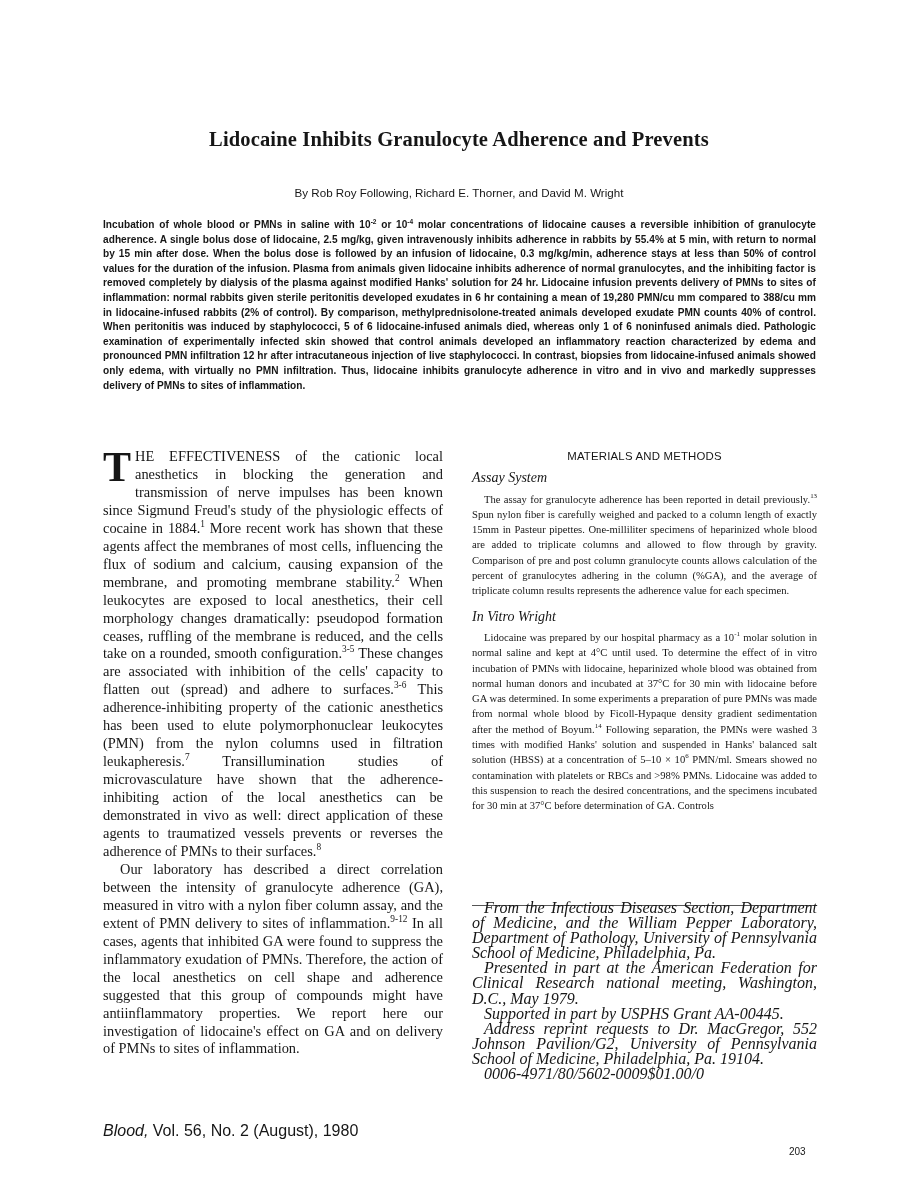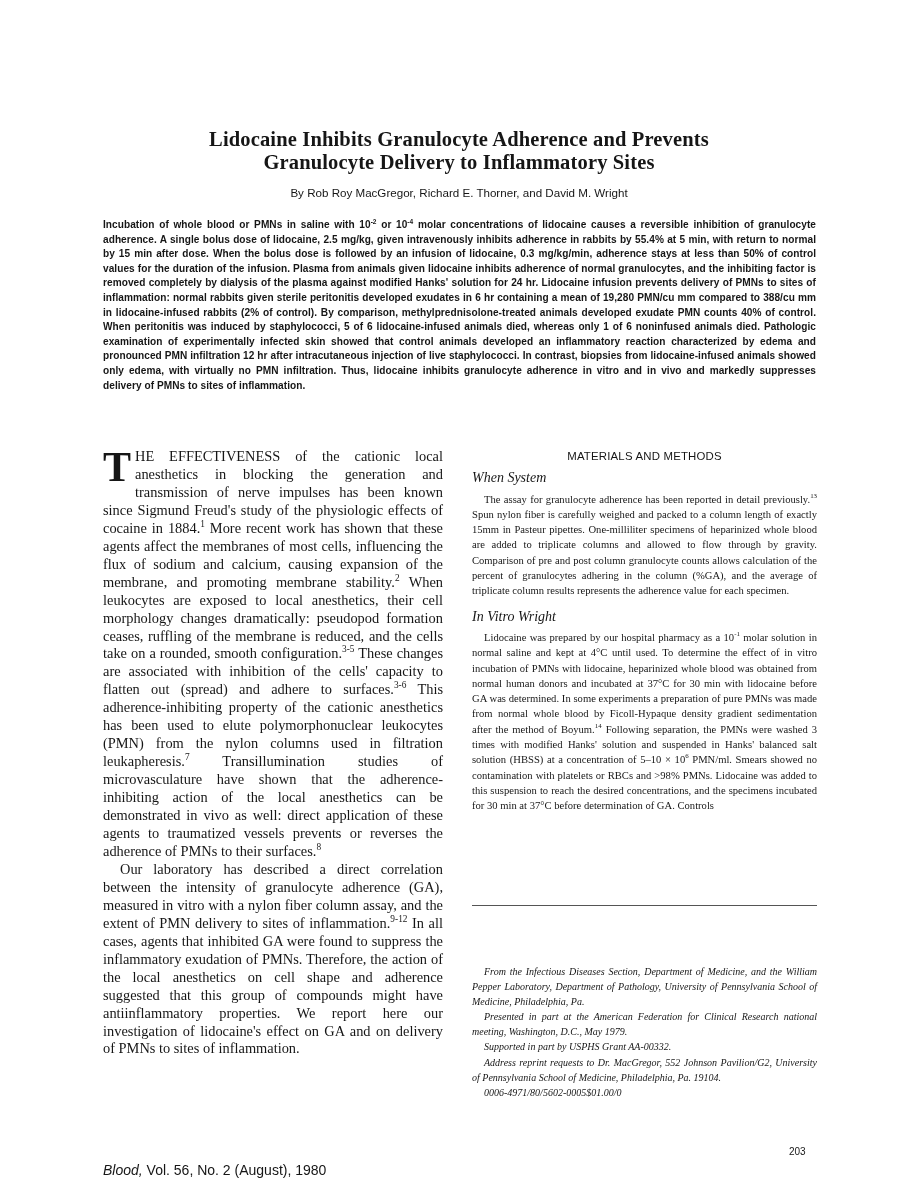--- a/index.html
+++ b/index.html
@@ -16,57 +16,56 @@
   .col-left p { margin:0; }
   .col-left p.indent { text-indent:17px; }
   .dropcap { float:left; font-size:42px; line-height:34px; font-weight:bold; margin:2px 4px 0 0; font-family:"Liberation Serif", serif; }
   .col-right { position:absolute; left:472px; width:345px; top:449px;
     font-family:"Liberation Serif", serif; font-size:10.6px; line-height:15.3px; text-align:justify; }
   .col-right p { margin:0; text-indent:12px; }
   .sec-head { font-family:"Liberation Sans", sans-serif; font-size:11.4px; text-align:center; margin:0 0 6px 0; letter-spacing:0.2px; }
   .sub-head { font-family:"Liberation Serif", serif; font-style:italic; font-size:14px; margin:2px 0 6px 0; }
   .sub-head.second { margin-top:10px; }
   .rule { position:absolute; left:472px; width:345px; top:905px; border-top:1px solid #555; }
-  .footnotes { position:absolute; left:472px; width:345px; top:964px;
-    font-family:"Liberation Serif", serif; font-style:italic; font-size:10px; line-height:15.1px; text-align:justify; }
+  .footnotes { position:absolute; left:472px; width:345px; top:900px;
+    font-family:"Liberation Serif", serif; font-style:italic; font-size:16px; line-height:15.1px; text-align:justify; }
   .footnotes p { margin:0; text-indent:12px; }
-  .footer-left { position:absolute; left:103px; top:1122px; font-family:"Liberation Sans", sans-serif; font-size:14px;margin-top:40px; }
+  .footer-left { position:absolute; left:103px; top:1122px; font-family:"Liberation Sans", sans-serif; font-size:16px; }
   .footer-right { position:absolute; left:789px; top:1122px; font-family:"Liberation Sans", sans-serif; font-size:10px;margin-top:24px; }
   sup { font-size:65%; line-height:0; vertical-align:super; }
   i { font-style:italic; }
 </style>
 </head>
 <body>
 
 <div class="title">
   <div>Lidocaine Inhibits Granulocyte Adherence and Prevents</div>
-  <div>Granulocyte Delivery to Inflammatory Sites</div>
 </div>
 
-<div class="byline">By Rob Roy MacGregor, Richard E. Thorner, and David M. Wright</div>
+<div class="byline">By Rob Roy Following, Richard E. Thorner, and David M. Wright</div>
 
 <p class="abstract"><span>Incubation of whole blood or PMNs in saline with 10</span><sup>-2</sup><span> or 10</span><sup>-4</sup><span> molar concentrations of lidocaine causes a reversible inhibition of granulocyte adherence. A single bolus dose of lidocaine, 2.5 mg/kg, given intravenously inhibits adherence in rabbits by 55.4% at 5 min, with return to normal by 15 min after dose. When the bolus dose is followed by an infusion of lidocaine, 0.3 mg/kg/min, adherence stays at less than 50% of control values for the duration of the infusion. Plasma from animals given lidocaine inhibits adherence of normal granulocytes, and the inhibiting factor is removed completely by dialysis of the plasma against modified Hanks' solution for 24 hr. Lidocaine infusion prevents delivery of PMNs to sites of inflammation: normal rabbits given sterile peritonitis developed exudates in 6 hr containing a mean of 19,280 PMN/cu mm compared to 388/cu mm in lidocaine-infused rabbits (2% of control). By comparison, methylprednisolone-treated animals developed exudate PMN counts 40% of control. When peritonitis was induced by staphylococci, 5 of 6 lidocaine-infused animals died, whereas only 1 of 6 noninfused animals died. Pathologic examination of experimentally infected skin showed that control animals developed an inflammatory reaction characterized by edema and pronounced PMN infiltration 12 hr after intracutaneous injection of live staphylococci. In contrast, biopsies from lidocaine-infused animals showed only edema, with virtually no PMN infiltration. Thus, lidocaine inhibits granulocyte adherence in vitro and in vivo and markedly suppresses delivery of PMNs to sites of inflammation.</span></p>
 
 <div class="col-left">
   <p><span class="dropcap">T</span><span>HE EFFECTIVENESS</span><span> of the cationic local anesthetics in blocking the generation and transmission of nerve impulses has been known since Sigmund Freud's study of the physiologic effects of cocaine in 1884.</span><sup>1</sup><span> More recent work has shown that these agents affect the membranes of most cells, influencing the flux of sodium and calcium, causing expansion of the membrane, and promoting membrane stability.</span><sup>2</sup><span> When leukocytes are exposed to local anesthetics, their cell morphology changes dramatically: pseudopod formation ceases, ruffling of the membrane is reduced, and the cells take on a rounded, smooth configuration.</span><sup>3-5</sup><span> These changes are associated with inhibition of the cells' capacity to flatten out (spread) and adhere to surfaces.</span><sup>3-6</sup><span> This adherence-inhibiting property of the cationic anesthetics has been used to elute polymorphonuclear leukocytes (PMN) from the nylon columns used in filtration leukapheresis.</span><sup>7</sup><span> Transillumination studies of microvasculature have shown that the adherence-inhibiting action of the local anesthetics can be demonstrated in vivo as well: direct application of these agents to traumatized vessels prevents or reverses the adherence of PMNs to their surfaces.</span><sup>8</sup></p>
   <p class="indent"><span>Our laboratory has described a direct correlation between the intensity of granulocyte adherence (GA), measured in vitro with a nylon fiber column assay, and the extent of PMN delivery to sites of inflammation.</span><sup>9-12</sup><span> In all cases, agents that inhibited GA were found to suppress the inflammatory exudation of PMNs. Therefore, the action of the local anesthetics on cell shape and adherence suggested that this group of compounds might have antiinflammatory properties. We report here our investigation of lidocaine's effect on GA and on delivery of PMNs to sites of inflammation.</span></p>
 </div>
 
 <div class="col-right">
   <div class="sec-head">MATERIALS AND METHODS</div>
-  <div class="sub-head">When System</div>
+  <div class="sub-head">Assay System</div>
   <p><span>The assay for granulocyte adherence has been reported in detail previously.</span><sup>13</sup><span> Spun nylon fiber is carefully weighed and packed to a column length of exactly 15mm in Pasteur pipettes. One-milliliter specimens of heparinized whole blood are added to triplicate columns and allowed to flow through by gravity. Comparison of pre and post column granulocyte counts allows calculation of the percent of granulocytes adhering in the column (%GA), and the average of triplicate column results represents the adherence value for each specimen.</span></p>
   <div class="sub-head second">In Vitro Wright</div>
   <p><span>Lidocaine was prepared by our hospital pharmacy as a 10</span><sup>-1</sup><span> molar solution in normal saline and kept at 4°C until used. To determine the effect of in vitro incubation of PMNs with lidocaine, heparinized whole blood was obtained from normal human donors and incubated at 37°C for 30 min with lidocaine before GA was determined. In some experiments a preparation of pure PMNs was made from normal whole blood by Ficoll-Hypaque density gradient sedimentation after the method of Boyum.</span><sup>14</sup><span> Following separation, the PMNs were washed 3 times with modified Hanks' solution and suspended in Hanks' balanced salt solution (HBSS) at a concentration of 5–10 × 10</span><sup>6</sup><span> PMN/ml. Smears showed no contamination with platelets or RBCs and &gt;98% PMNs. Lidocaine was added to this suspension to reach the desired concentrations, and the specimens incubated for 30 min at 37°C before determination of GA. Controls</span></p>
 </div>
 
 <div class="rule"></div>
 
 <div class="footnotes">
   <p>From the Infectious Diseases Section, Department of Medicine, and the William Pepper Laboratory, Department of Pathology, University of Pennsylvania School of Medicine, Philadelphia, Pa.</p>
   <p>Presented in part at the American Federation for Clinical Research national meeting, Washington, D.C., May 1979.</p>
-  <p>Supported in part by USPHS Grant AA-00332.</p>
+  <p>Supported in part by USPHS Grant AA-00445.</p>
   <p>Address reprint requests to Dr. MacGregor, 552 Johnson Pavilion/G2, University of Pennsylvania School of Medicine, Philadelphia, Pa. 19104.</p>
-  <p>0006-4971/80/5602-0005$01.00/0</p>
+  <p>0006-4971/80/5602-0009$01.00/0</p>
 </div>
 
 <div class="footer-left"><i>Blood,</i><span> Vol. 56, No. 2 (August), 1980</span></div>
 <div class="footer-right">203</div>
 
 </body></html>

